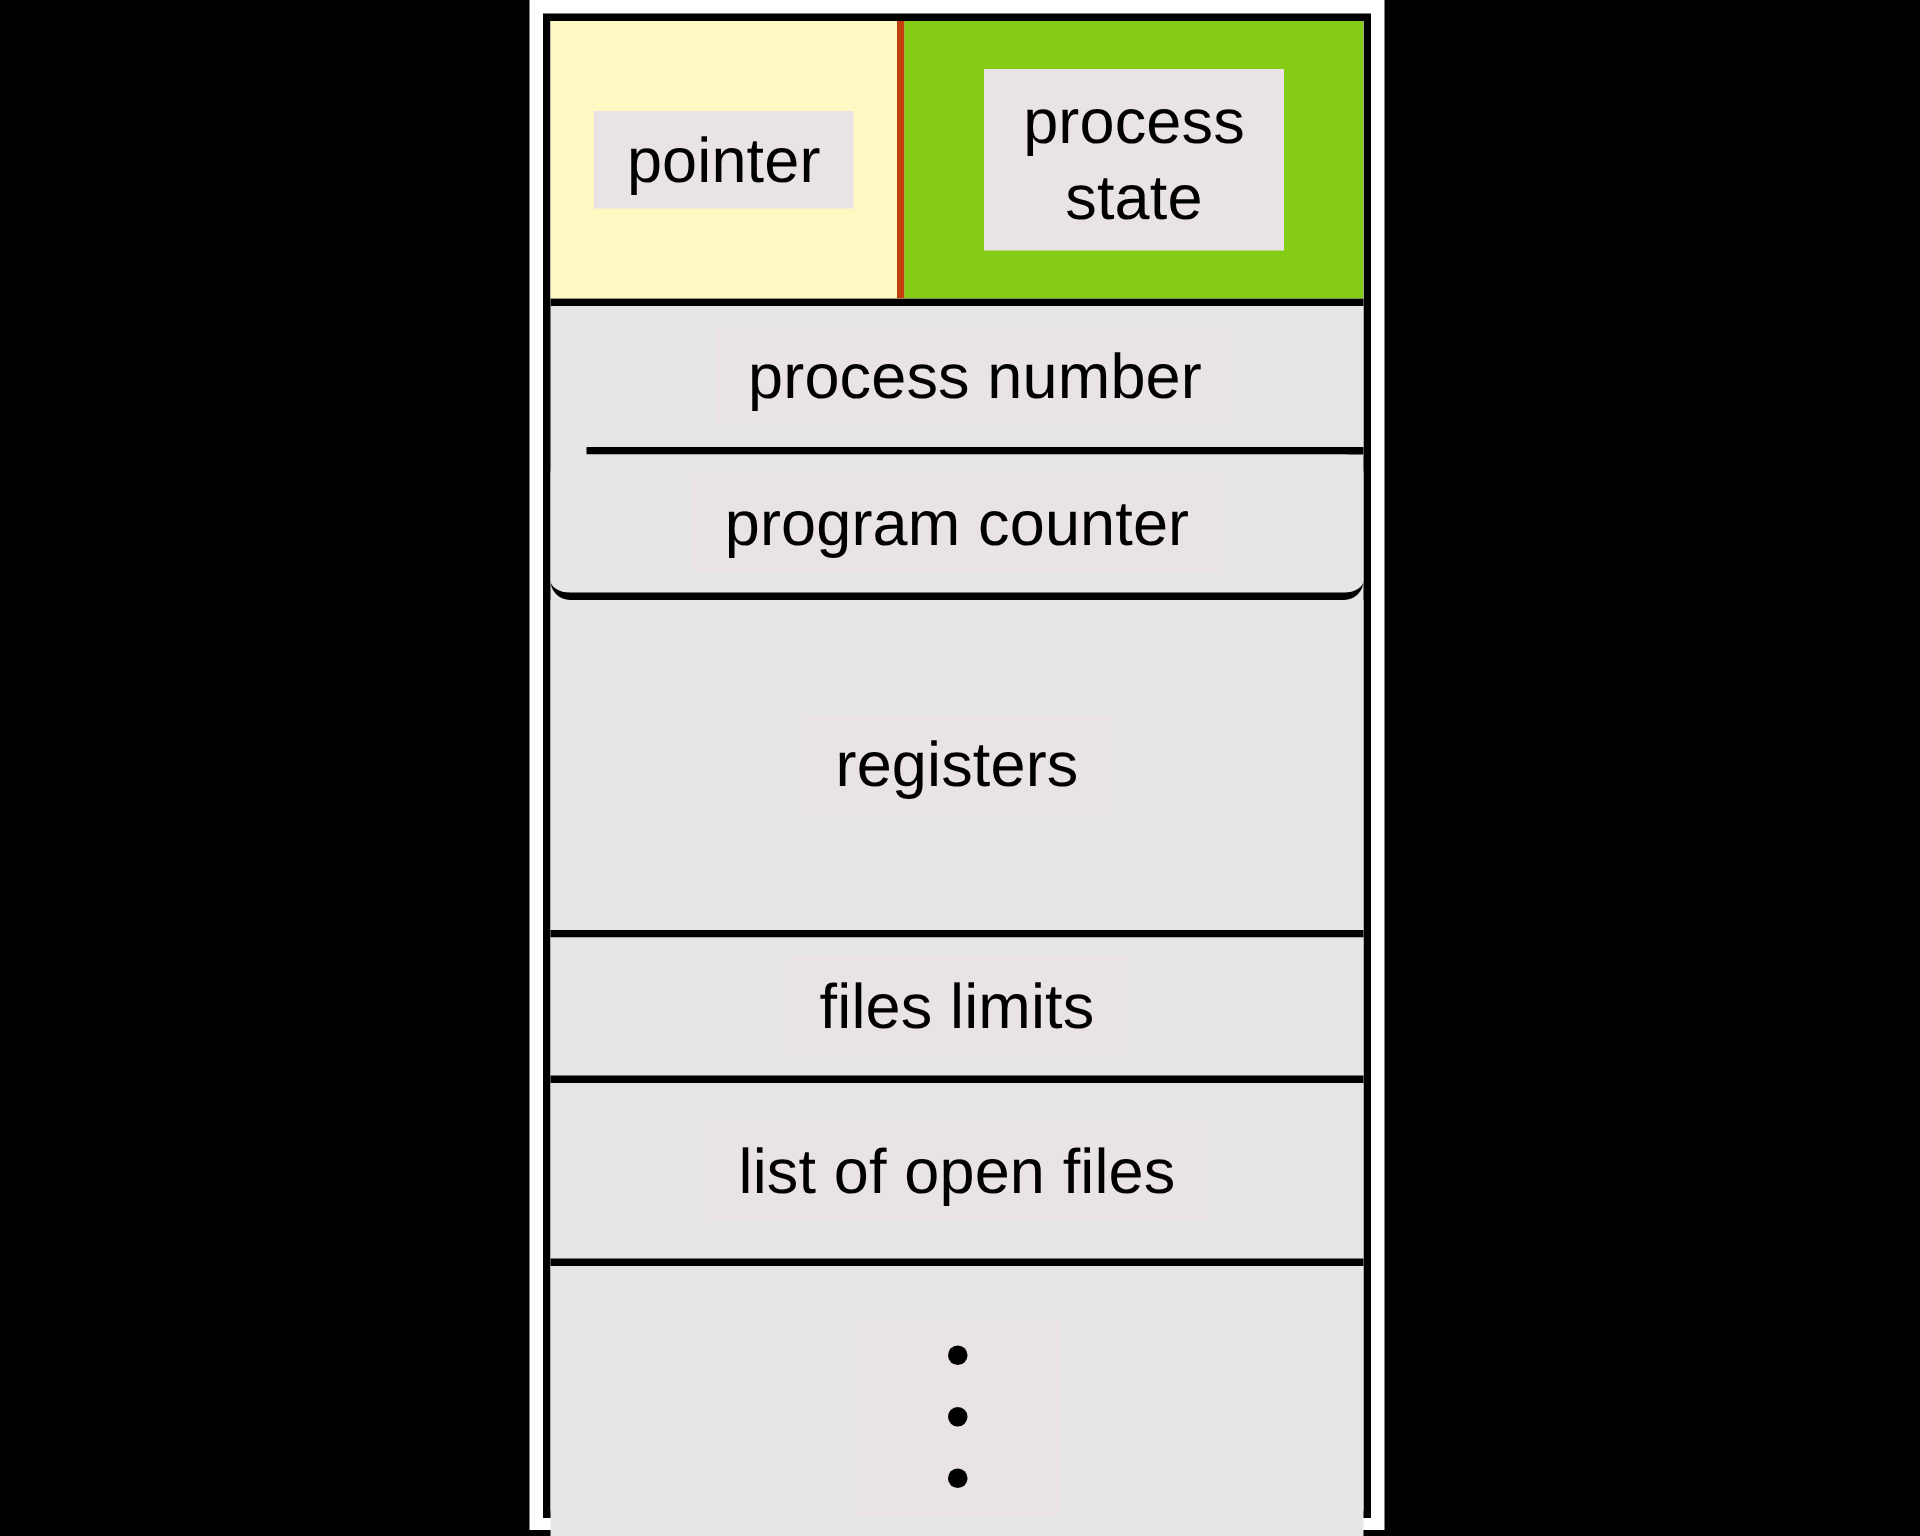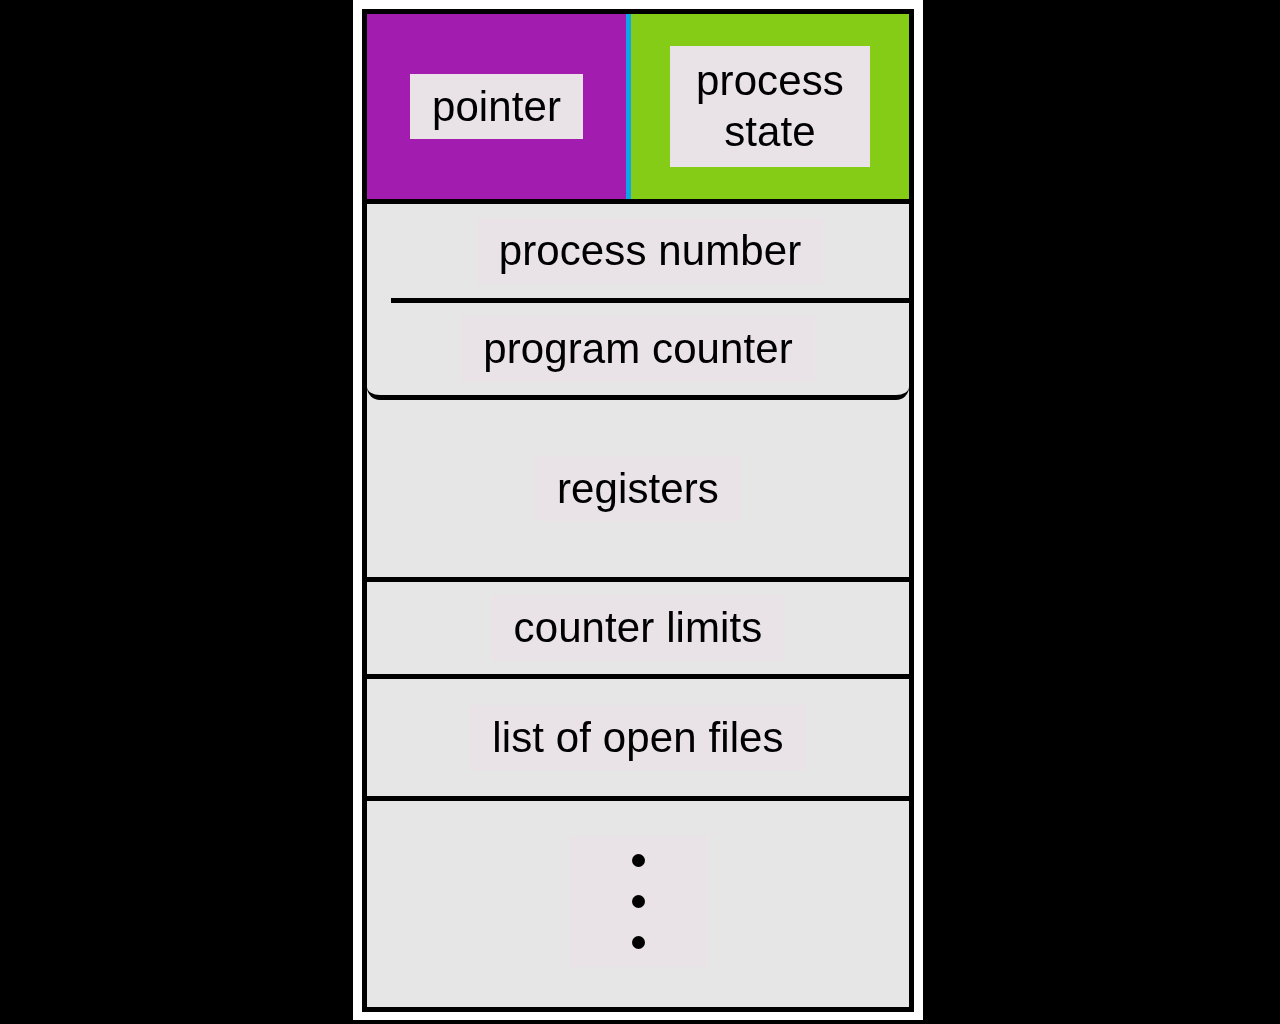--- a/index.html
+++ b/index.html
@@ -57,44 +57,44 @@
   
   .row-split {
     height: 190px;
     display: flex;
     flex-direction: row;
     align-items: stretch;
     justify-content: flex-start;
     padding: 0;
   }
   .cell-pointer {
-    width: 264px;
-    border-right: 5px solid #0ea5e9;
+    width: 236px;
+    border-right: 5px solid #c2410c;
     box-sizing: border-box;
     display: flex;
     align-items: center;
     justify-content: center;
-    background: #a21caf;
+    background: #fef9c3;
     overflow: hidden;
     position: relative;
   }
   .cell-state {
     flex: 1;
     box-sizing: border-box;
     display: flex;
     align-items: center;
     justify-content: center;
     background: #84cc16;
     overflow: hidden;
     position: relative;
   }
 
   .row-process-number { height: 99px; margin-left: 24px; }
   .row-program-counter { height: 97px; border-radius: 13px; }
-  .row-registers       { height: 182px; }
+  .row-registers       { height: 225px; }
   .row-memory-limits   { height: 97px; }
   .row-open-files      { height: 122px; }
   .row-ellipsis        { height: 200px; }
 
   
   .label {
     position: relative;
     display: inline-block;
     font-size: 42px;
     line-height: 1.28;
@@ -149,21 +149,21 @@
 
     <div class="pcb-row row-program-counter">
       <span class="label">program counter</span>
     </div>
 
     <div class="pcb-row row-registers">
       <span class="label">registers</span>
     </div>
 
     <div class="pcb-row row-memory-limits">
-      <span class="label">counter limits</span>
+      <span class="label">files limits</span>
     </div>
 
     <div class="pcb-row row-open-files">
       <span class="label">list of open files</span>
     </div>
 
     <div class="pcb-row row-ellipsis last">
       <span class="vdots">
         <span class="dot"></span>
         <span class="dot"></span>

